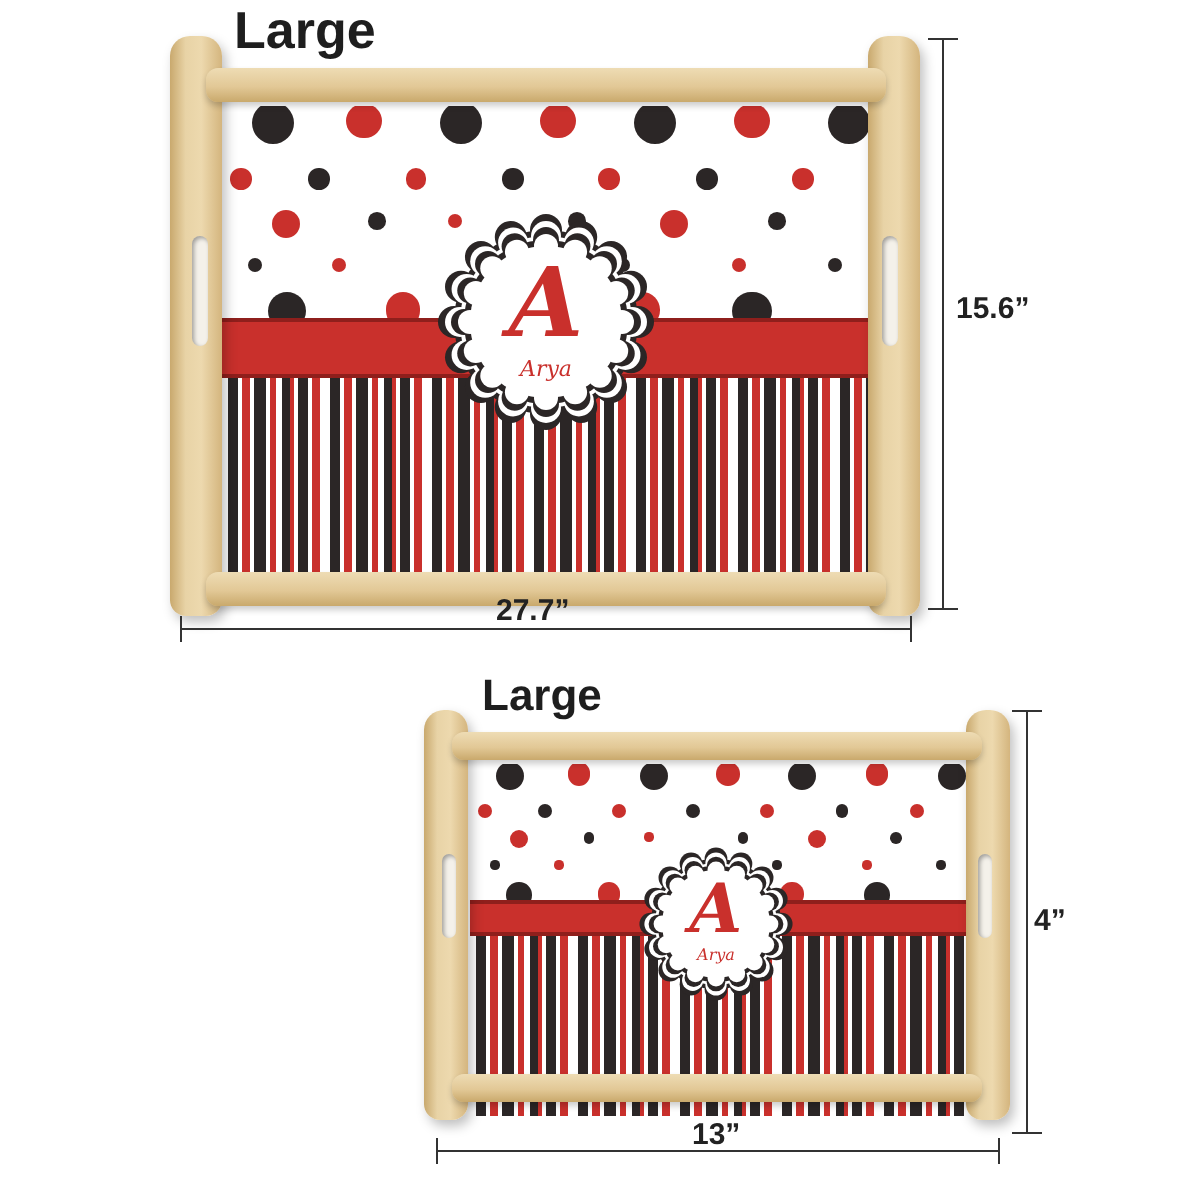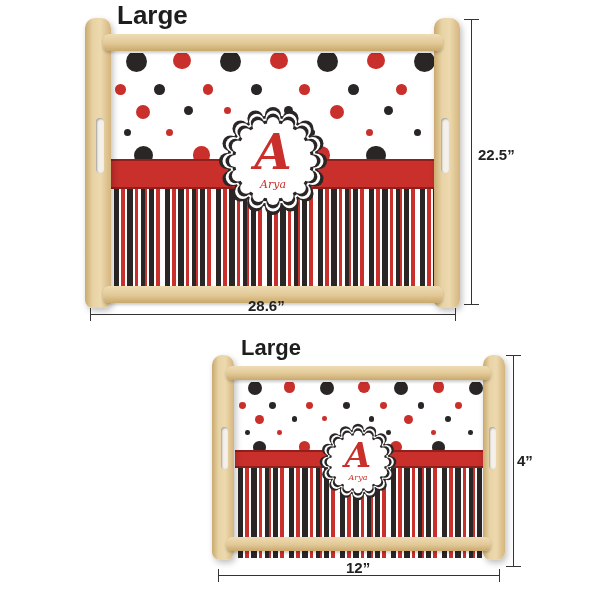--- a/index.html
+++ b/index.html
@@ -157,26 +157,26 @@
   <div class="handle-slot" style="left:11px; top:100px; width:8px; height:55px;"></div>
   <div class="wood-side" style="left:349px; top:0; width:26px; height:290px;"></div>
   <div class="handle-slot" style="left:356px; top:100px; width:8px; height:55px;"></div>
   <div class="rail" style="left:18px; top:16px; width:340px; height:17px;"></div>
   <div class="rail" style="left:18px; top:268px; width:340px; height:17px;"></div>
 </div>
 
 <div class="dim-line" style="left:90px; top:314px; width:365px; height:1px;"></div>
 <div class="dim-line" style="left:90px; top:308px; width:1px; height:13px;"></div>
 <div class="dim-line" style="left:455px; top:308px; width:1px; height:13px;"></div>
-<div class="dim-label" style="left:248px; top:297px;">28.6”</div>
+<div class="dim-label" style="left:248px; top:297px;">27.7”</div>
 
 <div class="dim-line" style="left:471px; top:19px; width:1px; height:285px;"></div>
 <div class="dim-line" style="left:464px; top:19px; width:15px; height:1px;"></div>
 <div class="dim-line" style="left:464px; top:304px; width:15px; height:1px;"></div>
-<div class="dim-label" style="left:478px; top:146px;">22.5”</div>
+<div class="dim-label" style="left:478px; top:146px;">15.6”</div>
 
 <div class="size-label" style="left:241px; top:335px; font-size:22px;">Large</div>
 
 <div class="tray" style="left:212px; top:355px; width:292px; height:210px;">
   <div class="insert" style="left:23px; top:27px; width:248px; height:176px;">
     <div class="dots" id="dots-small" style="height:70px;">
         <div class="dot" style="width: 13.9128px; height: 13.9128px; left: 12.8836px; top: -1.38256px; background: rgb(43, 38, 38);"></div>
         <div class="dot" style="width: 11.594px; height: 11.594px; left: 48.763px; top: -0.9188px; background: rgb(201, 48, 44);"></div>
         <div class="dot" style="width: 13.9128px; height: 13.9128px; left: 84.8036px; top: -1.38256px; background: rgb(43, 38, 38);"></div>
         <div class="dot" style="width: 11.594px; height: 11.594px; left: 123.163px; top: -0.9188px; background: rgb(201, 48, 44);"></div>
@@ -291,18 +291,18 @@
   <div class="handle-slot" style="left:9px; top:72px; width:7px; height:42px;"></div>
   <div class="wood-side" style="left:271px; top:0; width:22px; height:205px;"></div>
   <div class="handle-slot" style="left:277px; top:72px; width:7px; height:42px;"></div>
   <div class="rail" style="left:14px; top:11px; width:265px; height:14px;"></div>
   <div class="rail" style="left:14px; top:182px; width:265px; height:14px;"></div>
 </div>
 
 <div class="dim-line" style="left:218px; top:575px; width:282px; height:1px;"></div>
 <div class="dim-line" style="left:218px; top:569px; width:1px; height:13px;"></div>
 <div class="dim-line" style="left:499px; top:569px; width:1px; height:13px;"></div>
-<div class="dim-label" style="left:346px; top:559px;">12”</div>
+<div class="dim-label" style="left:346px; top:559px;">13”</div>
 
 <div class="dim-line" style="left:513px; top:355px; width:1px; height:212px;"></div>
 <div class="dim-line" style="left:506px; top:355px; width:15px; height:1px;"></div>
 <div class="dim-line" style="left:506px; top:566px; width:15px; height:1px;"></div>
 <div class="dim-label" style="left:517px; top:452px;">4”</div>
 
 </body></html>

